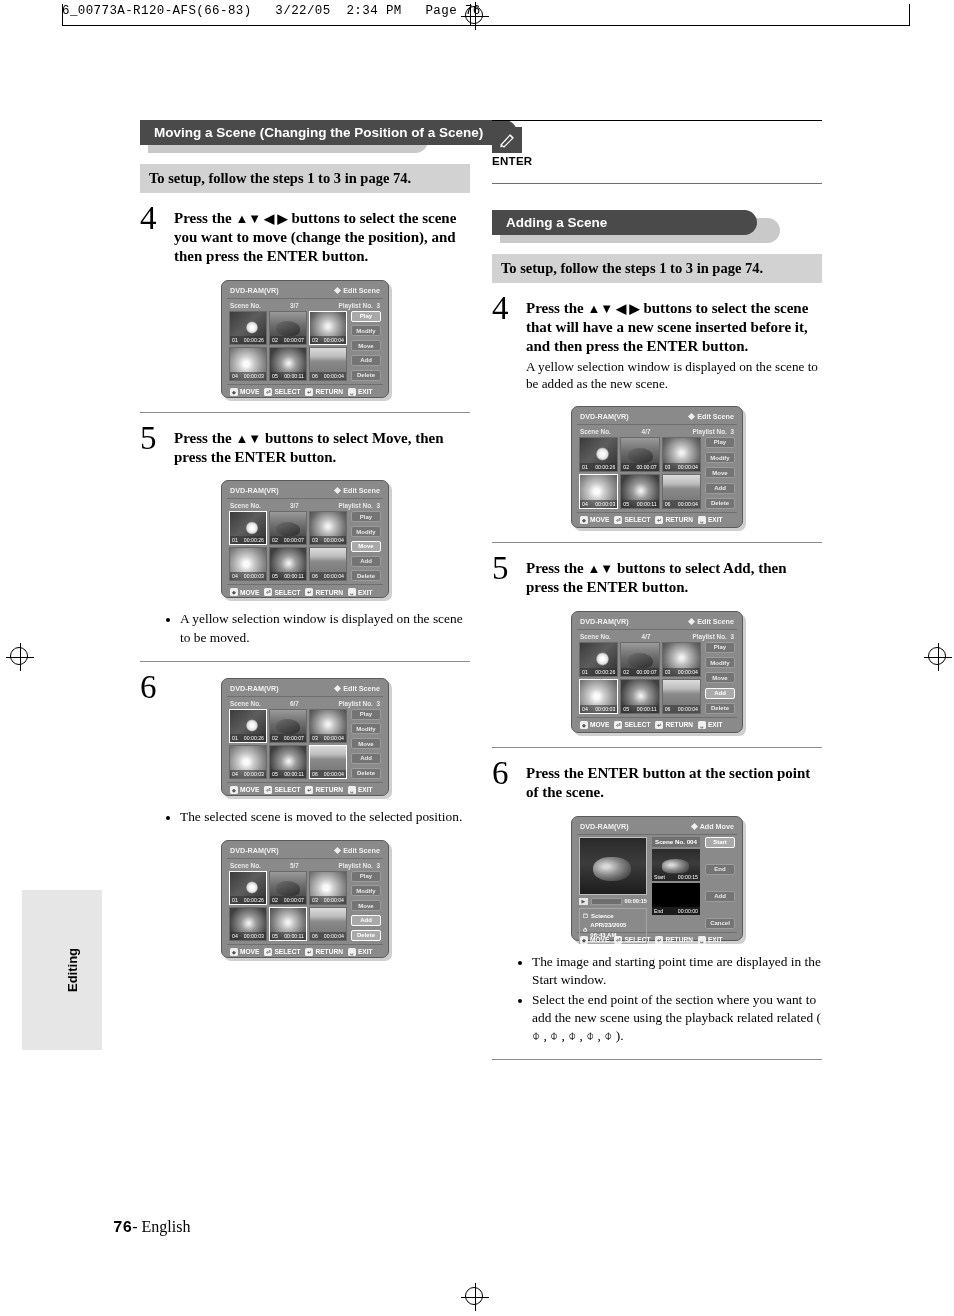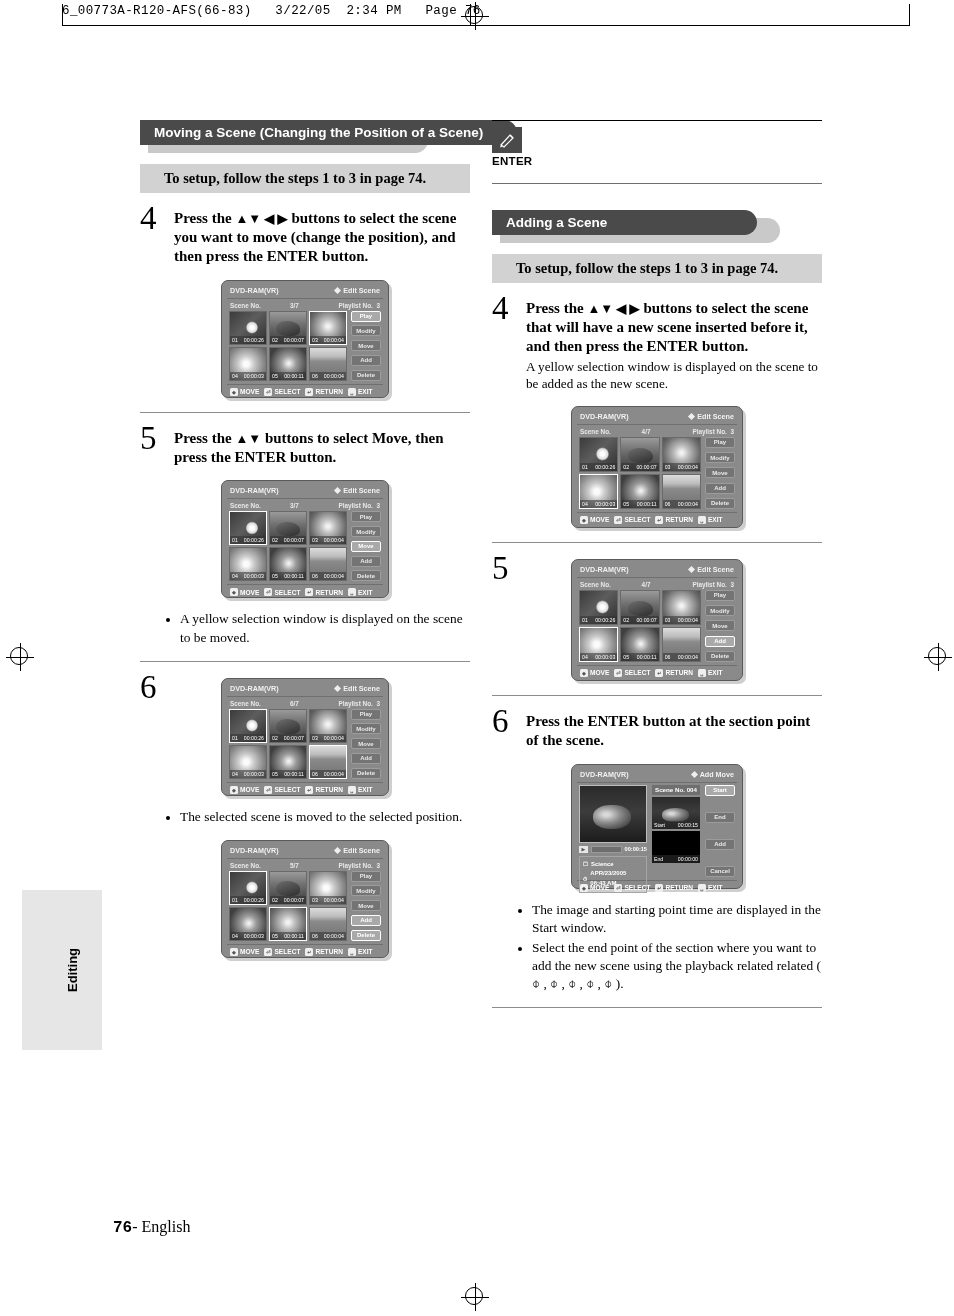--- a/index.html
+++ b/index.html
@@ -93,21 +93,21 @@
     white-space: nowrap;
   }
   .banner.wide { padding-right: 150px; text-align: right; }
 
   
   .setup-bar {
     background: #d2d2d2;
     font-family: "Liberation Serif", serif;
     font-weight: bold;
     font-size: 14.5px;
-    padding: 6px 0 6px 24px;
+    padding: 6px 0 6px 9px;
     margin-top: 8px;
   }
 
   
   .step { position: relative; padding-left: 34px; margin-top: 16px; }
   .step .num {
     position: absolute; left: 0; top: -7px;
     font-family: "Liberation Serif", serif;
     font-size: 33px;
     line-height: 1;
@@ -896,20 +896,21 @@
             <span>EXIT</span>
           </span>
       </div>
     </div>
   </div>
 
   <div class="hr"></div>
 
   <div class="step">
     <div class="num">5</div>
+    <div class="body"><span>Press the </span><span class="arrows">▲▼</span><span> buttons to select Add, then press the ENTER button.</span></div>
   </div>
 
   <div style="display:flex; justify-content:center; margin-top:14px;">
     <div class="osd" style="width:172px; height:122px;">
       <div class="osd-title">
         <span>DVD-RAM(VR)</span>
         <span class="right">
             <span class="diamond"></span>
             <span>Edit Scene</span>
           </span>

